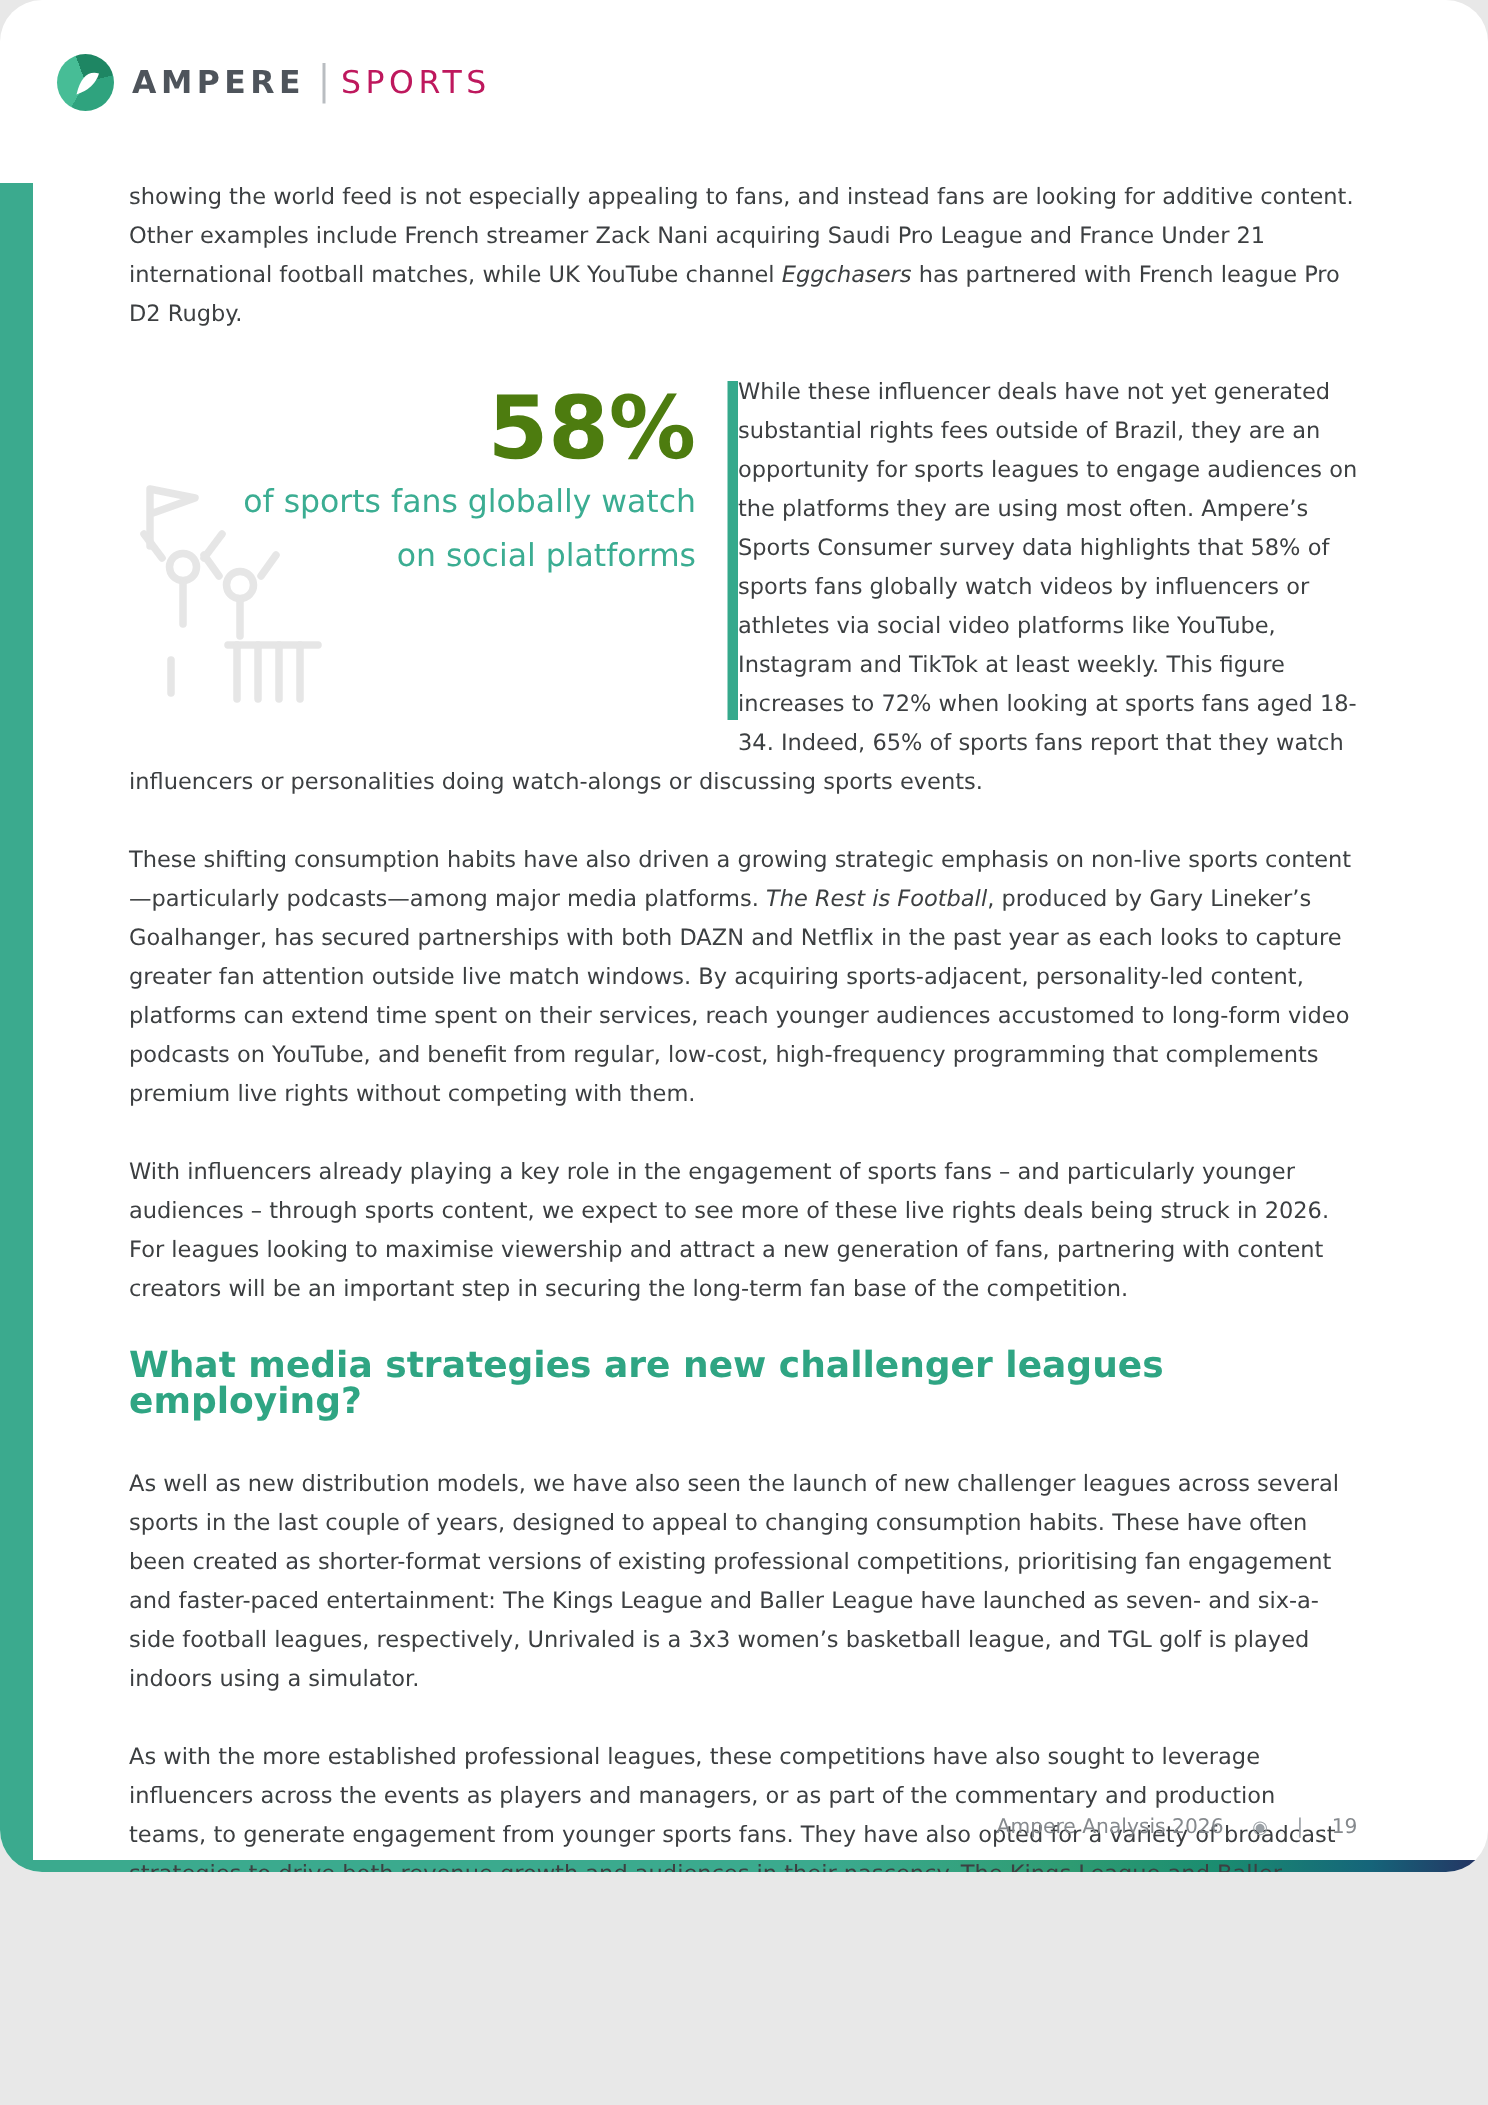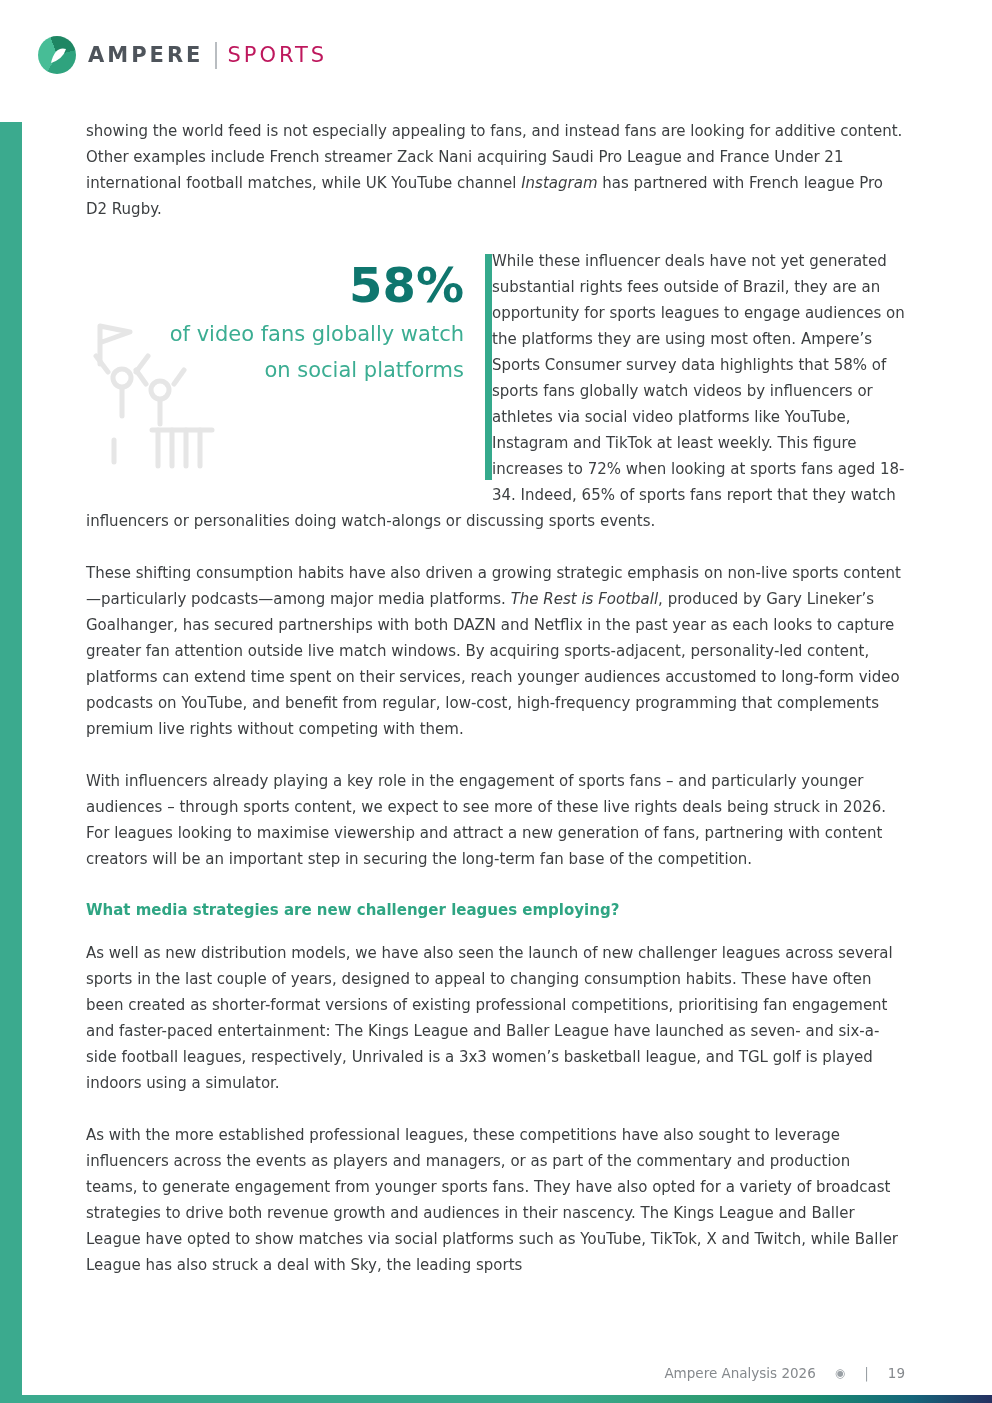--- a/index.html
+++ b/index.html
@@ -1,24 +1,25 @@
 <!DOCTYPE html>
 <html><head>
 <meta charset="utf-8">
 <style>
   * { margin:0; padding:0; box-sizing:border-box; }
   html,body { background:#e8e8e8; }
   .page {
     position:relative;
-    width:992px; height:1403px;
+    width:992px; height:1248px;
     margin:0 auto;
     background:#ffffff;
     overflow:hidden;
     font-family:"DejaVu Sans","Liberation Sans",sans-serif;
     color:#3c3f41;
+    border-radius:28px;
   }
 
   
   .left-bar {
     position:absolute; left:0; top:122px; bottom:8px; width:22px;
     background:#3baa8e;
   }
   .bottom-strip {
     position:absolute; left:0; right:0; bottom:0; height:8px;
     background:linear-gradient(90deg,#3baa8e 0%,#3baa8e 56%,#2e9b72 72%,#1a8c70 82%,#15657a 92%,#263061 100%);
@@ -49,22 +50,22 @@
   .content {
     position:absolute; left:86px; right:87px; top:118px;
   }
   p.body {
     font-size:15px; line-height:26px; color:#3c3f41;
     margin:0 0 26px 0; text-align:left;
   }
   p.body em { font-style:italic; }
 
   h2.section-heading {
-    font-size:15px; line-height:24px; font-weight:bold;
-    color:#2fa583; margin:14px 0 18px 0;
+    font-size:24px; line-height:24px; font-weight:bold;
+    color:#2fa583; margin:14px 0 30px 0;
   }
 
   
   .callout {
     display:block; float:left; position:relative;
     width:406px; height:230px;
     margin:4px 0 6px 0;
   }
   .callout-bar {
     position:absolute; right:0; top:2px; bottom:2px; width:7px;
@@ -73,21 +74,21 @@
   .callout-icon {
     position:absolute; left:0; top:68px; width:132px; height:150px;
     opacity:.6;
   }
   .callout-text {
     position:absolute; right:28px; top:2px; left:0;
     text-align:right;
   }
   .callout-stat {
     display:block;
-    font-size:48px; font-weight:bold; color:#0f766e; line-height:62px;
+    font-size:58px; font-weight:bold; color:#4d7c0f; line-height:62px;
   }
   .callout-line {
     display:block;
     font-size:21px; line-height:36px; color:#3bad92;
   }
 
   
   .footer {
     position:absolute; right:87px; bottom:22px;
     display:flex; align-items:center; gap:19px;
@@ -110,21 +111,21 @@
         <path d="M13 27 Q17 10 28 13 Q25 23 13 27 Z" fill="#ffffff"></path>
       </svg>
     </span>
     <span class="logo-brand">AMPERE</span>
     <span class="logo-divider"></span>
     <span class="logo-division">SPORTS</span>
   </div>
 
   <div class="content">
 
-    <p class="body"><span>showing the world feed is not especially appealing to fans, and instead fans are looking for additive content. Other examples include French streamer Zack Nani acquiring Saudi Pro League and France Under 21 international football matches, while UK YouTube channel </span><em>Instagram</em><span> has partnered with French league Pro D2 Rugby.</span></p>
+    <p class="body"><span>showing the world feed is not especially appealing to fans, and instead fans are looking for additive content. Other examples include French streamer Zack Nani acquiring Saudi Pro League and France Under 21 international football matches, while UK YouTube channel </span><em>Eggchasers</em><span> has partnered with French league Pro D2 Rugby.</span></p>
 
     <p class="body">
       <span class="callout">
         <span class="callout-icon">
           <svg viewBox="0 0 132 150" xmlns="http://www.w3.org/2000/svg" fill="none" stroke="#d6d6d6" stroke-width="5" stroke-linecap="round" stroke-linejoin="round">
 
             <path d="M14 44 L14 6 L44 12 L16 22"></path>
 
             <circle cx="36" cy="58" r="9"></circle>
             <path d="M22 52 L10 36"></path>
@@ -140,21 +141,21 @@
             <path d="M72 110 L72 146"></path>
             <path d="M86 110 L86 146"></path>
             <path d="M100 110 L100 146"></path>
             <path d="M114 110 L114 146"></path>
 
             <path d="M28 120 L28 142"></path>
           </svg>
         </span>
         <span class="callout-text">
           <span class="callout-stat">58%</span>
-          <span class="callout-line">of video fans globally watch</span>
+          <span class="callout-line">of sports fans globally watch</span>
           <span class="callout-line">on social platforms</span>
         </span>
         <span class="callout-bar"></span>
       </span><span>While these influencer deals have not yet generated substantial rights fees outside of Brazil, they are an opportunity for sports leagues to engage audiences on the platforms they are using most often. Ampere’s Sports Consumer survey data highlights that 58% of sports fans globally watch videos by influencers or athletes via social video platforms like YouTube, Instagram and TikTok at least weekly. This figure increases to 72% when looking at sports fans aged 18-34. Indeed, 65% of sports fans report that they watch influencers or personalities doing watch-alongs or discussing sports events.</span>
     </p>
 
     <p class="body"><span>These shifting consumption habits have also driven a growing strategic emphasis on non-live sports content—particularly podcasts—among major media platforms. </span><em>The Rest is Football</em><span>, produced by Gary Lineker’s Goalhanger, has secured partnerships with both DAZN and Netflix in the past year as each looks to capture greater fan attention outside live match windows. By acquiring sports-adjacent, personality-led content, platforms can extend time spent on their services, reach younger audiences accustomed to long-form video podcasts on YouTube, and benefit from regular, low-cost, high-frequency programming that complements premium live rights without competing with them.</span></p>
 
     <p class="body">With influencers already playing a key role in the engagement of sports fans – and particularly younger audiences – through sports content, we expect to see more of these live rights deals being struck in 2026. For leagues looking to maximise viewership and attract a new generation of fans, partnering with content creators will be an important step in securing the long-term fan base of the competition.</p>
 

